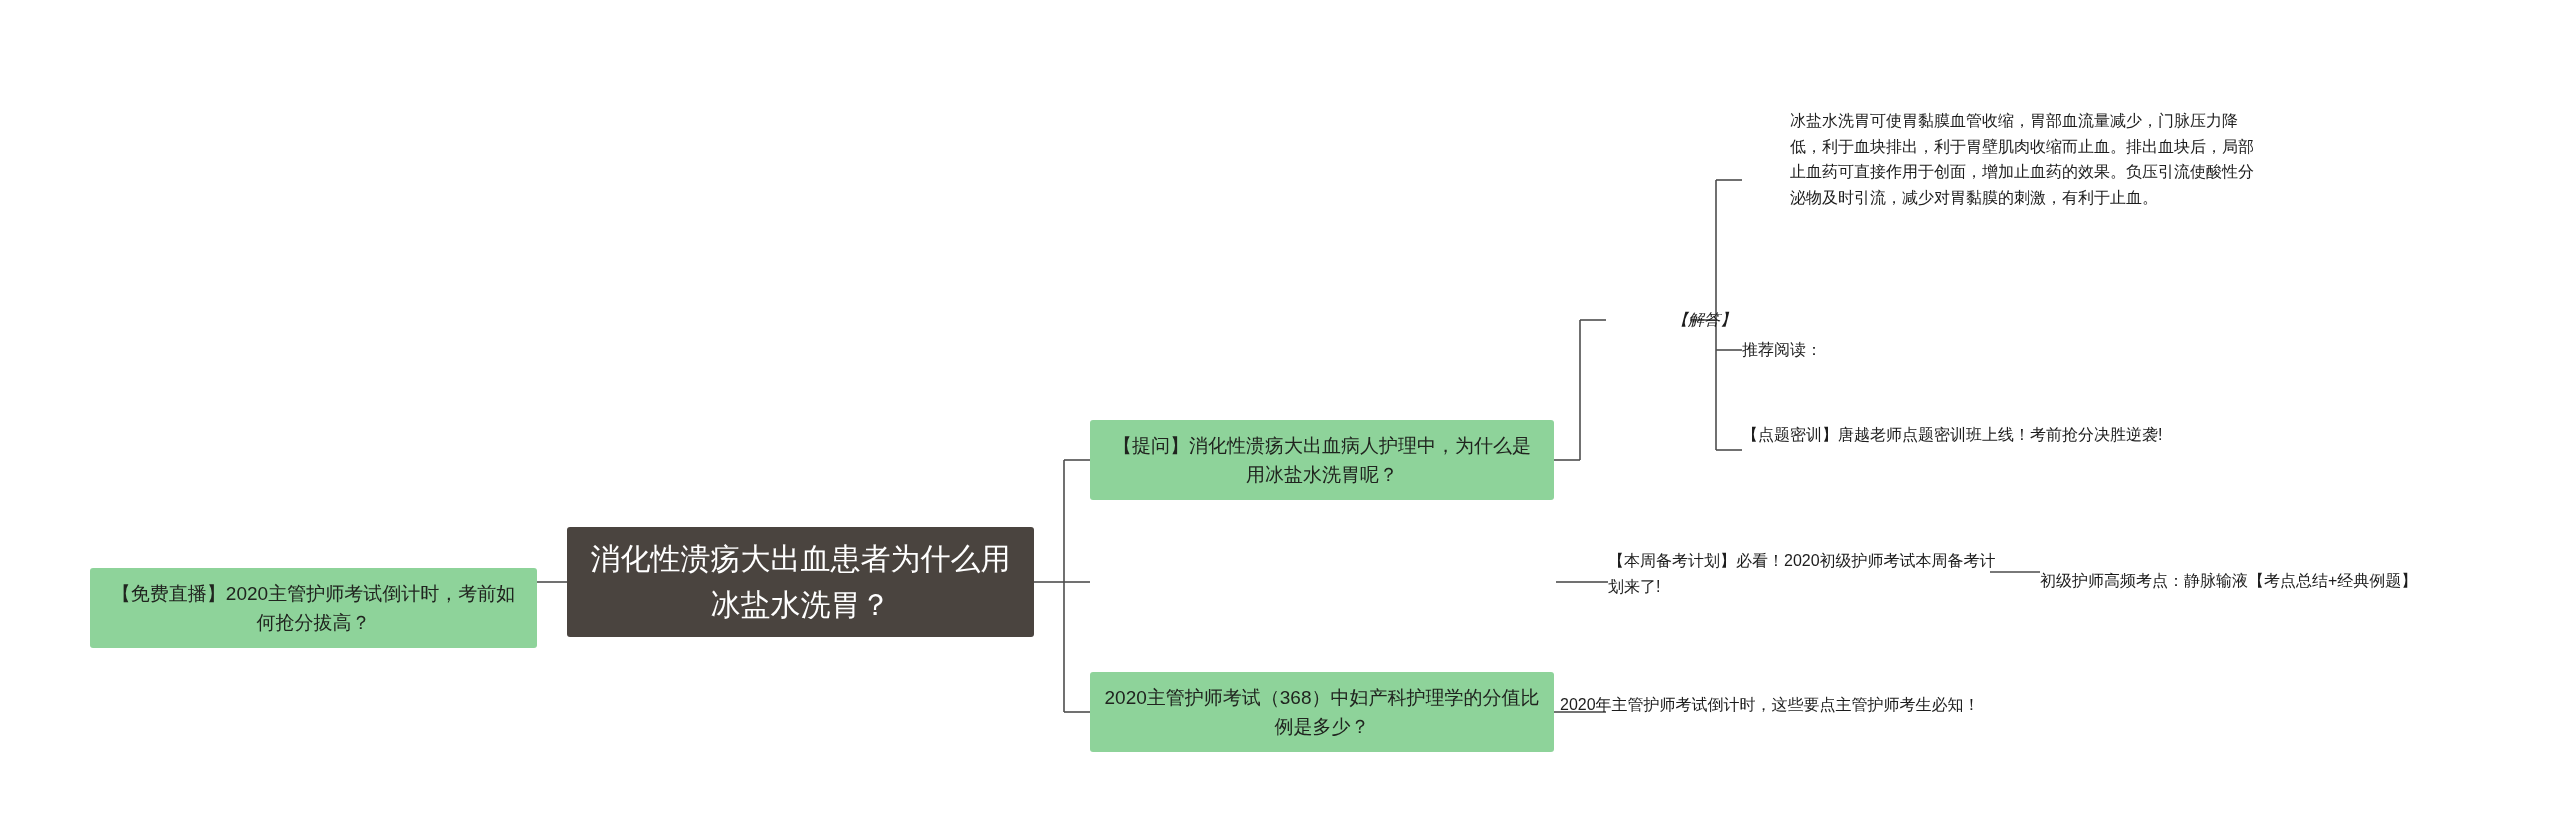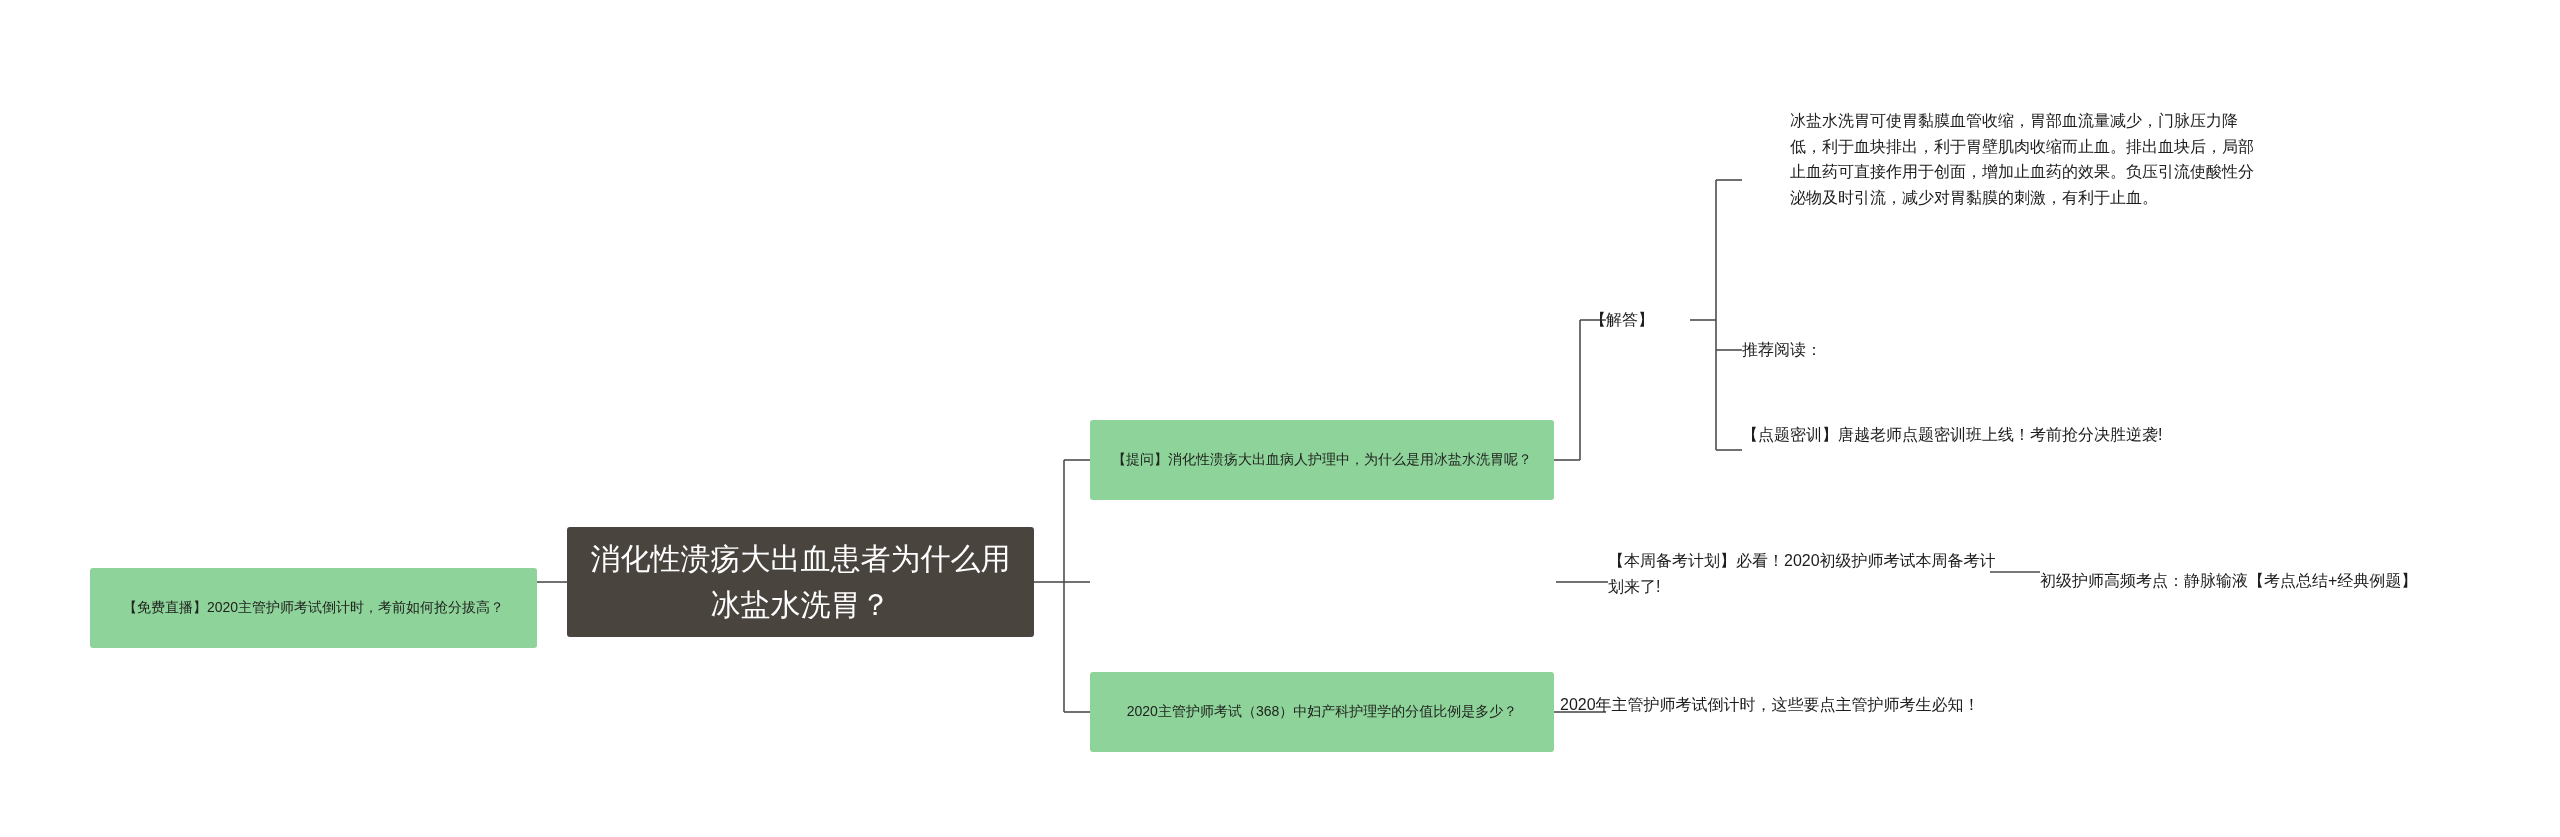--- a/index.html
+++ b/index.html
@@ -32,21 +32,21 @@
   .node-root {
     background: #4a443f;
     color: #ffffff;
     font-size: 30px;
     border-radius: 3px;
     padding: 6px 14px;
   }
   .node-green {
     background: #8ed39a;
     color: #20241f;
-    font-size: 14px;
+    font-size: 19px;
     border-radius: 3px;
     padding: 8px 14px;
   }
   .node-plain {
     color: #1c1c1c;
     font-size: 16px;
     text-align: left;
     justify-content: flex-start;
     line-height: 1.6;
   }
@@ -104,21 +104,21 @@
   </div>
 
   <div class="node node-root" style="left:567px; top:527px; width:467px; height:110px;">
     <span>消化性溃疡大出血患者为什么用冰盐水洗胃？</span>
   </div>
 
   <div class="node node-green" style="left:1090px; top:420px; width:464px; height:80px;">
     <span>【提问】消化性溃疡大出血病人护理中，为什么是用冰盐水洗胃呢？</span>
   </div>
 
-  <div class="node node-plain" style="left:1590px; top:300px; width:90px; height:40px;">
+  <div class="node node-plain" style="left:1672px; top:300px; width:90px; height:40px;font-style:italic;">
     <span>【解答】</span>
   </div>
 
   <div class="node node-plain" style="left:1790px; top:90px; width:470px; height:190px; align-items:flex-start;margin-top:18px;">
     <span>冰盐水洗胃可使胃黏膜血管收缩，胃部血流量减少，门脉压力降低，利于血块排出，利于胃壁肌肉收缩而止血。排出血块后，局部止血药可直接作用于创面，增加止血药的效果。负压引流使酸性分泌物及时引流，减少对胃黏膜的刺激，有利于止血。</span>
   </div>
 
   <div class="node node-plain" style="left:1742px; top:332px; width:300px; height:36px;">
     <span>推荐阅读：</span>
   </div>

